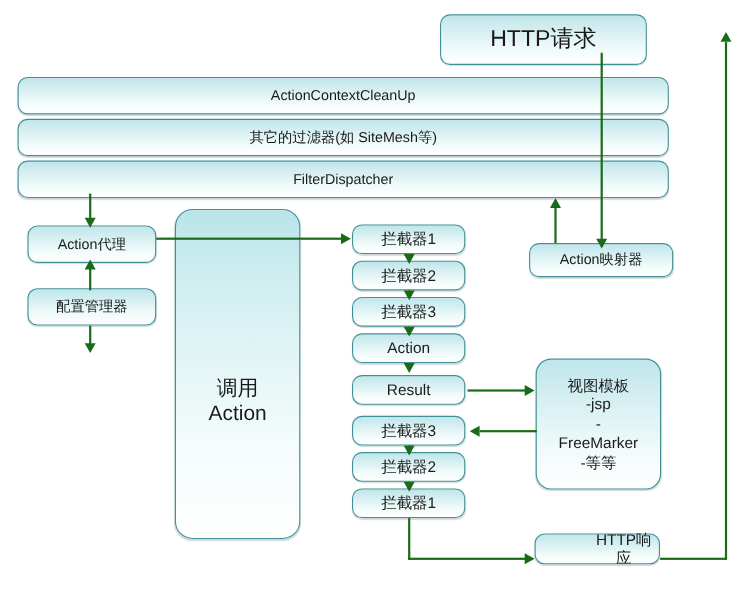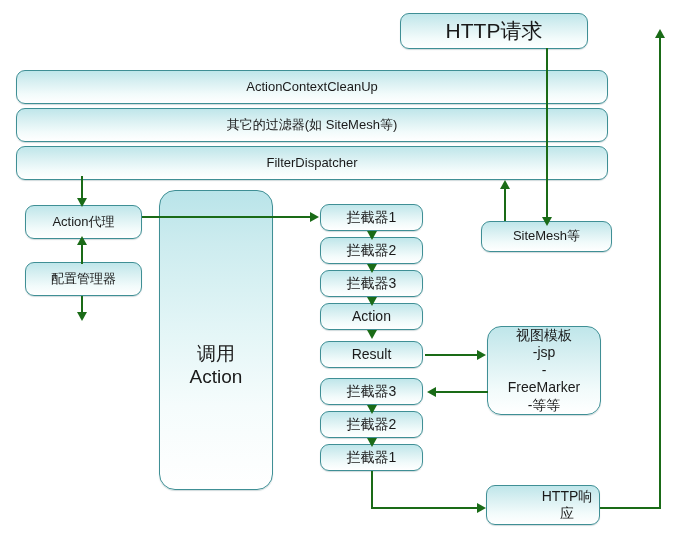--- a/index.html
+++ b/index.html
@@ -117,21 +117,21 @@
   <div class="arrow left" style="left:427px; top:387px;"></div>
 
   <div class="ln v" style="left:371px; top:471px; height:38px;"></div>
   <div class="ln h" style="left:371px; top:507px; width:110px;"></div>
   <div class="arrow right" style="left:477px; top:503px;"></div>
 
   <div class="ln h" style="left:600px; top:507px; width:60px;"></div>
   <div class="ln v" style="left:659px; top:38px; height:471px;"></div>
   <div class="arrow up" style="left:655px; top:29px;"></div>
 
-  <div class="node req" style="left:400px; top:13px; width:188px; height:36px;">
+  <div class="node req" style="left:400px; top:13px; width:188px; height:46px;">
     <span class="lbl">HTTP请求</span>
   </div>
 
   <div class="node bar" style="left:16px; top:70px; width:592px; height:34px;">
     <span class="lbl">ActionContextCleanUp</span>
   </div>
 
   <div class="node bar" style="left:16px; top:108px; width:592px; height:34px;">
     <span class="lbl">其它的过滤器(如 SiteMesh等)</span>
   </div>
@@ -182,34 +182,34 @@
 
   <div class="node chain" style="left:320px; top:411px; width:103px; height:27px;">
     <span class="lbl">拦截器2</span>
   </div>
 
   <div class="node chain" style="left:320px; top:444px; width:103px; height:27px;">
     <span class="lbl">拦截器1</span>
   </div>
 
   <div class="node small" style="left:481px; top:221px; width:131px; height:31px;">
-    <span class="lbl">SiteMesh等</span>
-  </div>
-
-
-  <div class="node tpl" style="left:487px; top:326px; width:114px; height:89px; border-radius:14px;">
+    <span class="lbl">Action映射器</span>
+  </div>
+
+
+  <div class="node tpl" style="left:487px; top:326px; width:114px; height:119px; border-radius:14px;">
     <span class="lbl">
       <span>视图模板</span><br>
       <span>-jsp</span><br>
       <span>-</span><br>
       <span>FreeMarker</span><br>
       <span>-等等</span>
     </span>
   </div>
 
-  <div class="node tpl" style="left:486px; top:485px; width:114px; height:40px;padding-left:48px;">
+  <div class="node tpl" style="left:486px; top:485px; width:114px; height:28px;padding-left:48px;">
     <span class="lbl">
       <span>HTTP响</span><br>
       <span>应</span>
     </span>
   </div>
 
 </div>
 
 </body></html>

